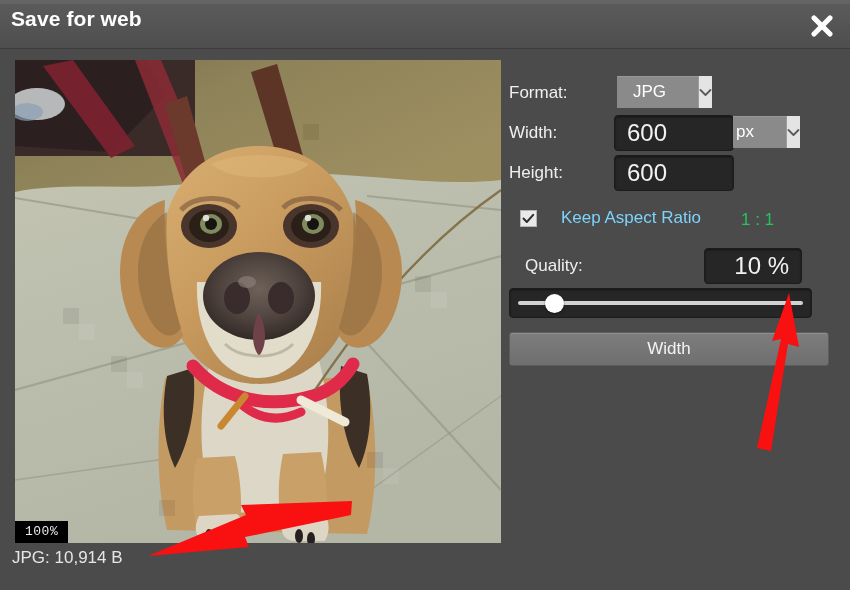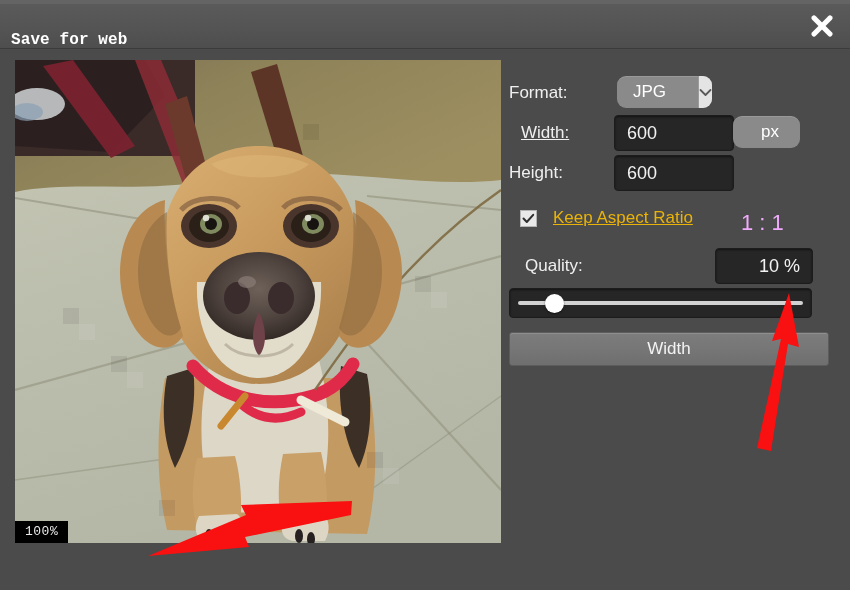--- a/index.html
+++ b/index.html
@@ -28,27 +28,26 @@
   
   .titlebar {
     position: absolute;
     left: 0; top: 4px;
     width: 850px; height: 44px;
     background: linear-gradient(to bottom, #5a5a5a 0%, #545454 55%, #4e4e4e 100%);
     border-bottom: 1px solid #3c3c3c;
   }
   .title-text {
     position: absolute;
-    left: 11px; top: 27px;
-    font-size: 16px;
+    left: 11px; top: 3px;
+    font-size: 21px;
     font-weight: bold;
     color: #ffffff;
     letter-spacing: 0.1px;
     white-space: nowrap;
-    font-family: Liberation Mono, monospace;
   }
   .close-btn {
     position: absolute;
     right: 8px; top: 3px;
     width: 40px; height: 38px;
     cursor: pointer;
   }
   .close-btn svg { display:block; }
   
   .preview-wrap {
@@ -78,30 +77,30 @@
   }
   
   .panel { position: absolute; left: 509px; top: 60px; width: 320px; }
   .field-label {
     position: absolute;
     font-size: 17px;
     color: #efefef;
     white-space: nowrap;
   }
   .lbl-format { left: 0px;  top: 23px; }
-  .lbl-width  { left: 12px;  top: 63px; text-decoration: underline; }
+  .lbl-width  { left: 0px;  top: 63px; }
   .lbl-height { left: 0px;  top: 103px; }
   .lbl-quality{ left: 0px;  top: 196px; margin-left: 16px; }
 
   
   .combo {
     position: absolute;
     height: 32px;
     background: #8a8a8a;
-    border-radius: 9px;
+    border-radius: 0;
     box-shadow: inset 0 1px 0 rgba(255,255,255,0.13);
     cursor: pointer;
     display: flex;
     align-items: center;
     overflow: hidden;
     gap: 32px;
   }
   .combo .combo-value {
     flex: 1;
     padding-left: 16px;
@@ -113,65 +112,65 @@
     width: 26px;
     height: 32px;
     background: #e4e4e4;
     display: flex;
     align-items: center;
     justify-content: center;
     border-left: 1px solid #9b9b9b;
   }
   .combo-format { left: 108px; top: 16px; width: 95px; }
   .combo-unit   { left: 224px; top: 56px; width: 67px; }
-  .combo-unit .combo-value { padding-left: 28px; }
+  .combo-unit .combo-value { padding-left: 3px; }
 
   .textfield {
     position: absolute;
     height: 34px;
     background: #262626;
     border: 1px solid #1c1c1c;
     border-radius: 4px;
     box-shadow: inset 0 1px 2px rgba(0,0,0,0.5);
     display: flex;
     align-items: center;
     cursor: text;
   }
   .textfield .tf-value {
     padding-left: 12px;
-    font-size: 18px;
+    font-size: 24px;
     color: #f2f2f2;
     white-space: nowrap;
   }
   .tf-width  { left: 105px; top: 55px;  width: 118px; }
   .tf-height { left: 105px; top: 95px;  width: 118px; }
-  .tf-quality{ left: 206px; top: 188px; width: 96px; }
+  .tf-quality{ left: 195px; top: 188px; width: 96px; }
   .tf-quality .tf-value {
     padding-left: 0;
     width: 100%;
     text-align: right;
     padding-right: 12px;
     box-sizing: border-box;
   }
 
   
   .cb-row { position: absolute; left: 11px; top: 148px; display: flex; align-items: center; cursor: pointer; }
   .cb-box {
     width: 15px; height: 15px;
     background: #e9e9e9;
     border: 1px solid #b4b4b4;
     display: flex; align-items: center; justify-content: center;
   }
   .cb-box svg { display:block; }
-  .cb-label { margin-left: 16px; font-size: 17px; color: #eab308; white-space: nowrap; text-decoration: underline; }
+  .cb-label { margin-left: 24px; font-size: 17px; color: #7dd3fc; white-space: nowrap; }
   .ratio-text {
     position: absolute;
     left: 232px; top: 150px;
-    font-size: 22px;
-    color: #f0abfc;
+    font-size: 17px;
+    color: #22c55e;
     white-space: nowrap;
   }
 
   
   .slider {
     position: absolute;
     left: 0px; top: 228px;
     width: 301px; height: 28px;
     background: #262626;
     border: 1px solid #1c1c1c;
@@ -355,20 +354,21 @@
           <rect x="64" y="264" width="16" height="16"></rect>
             <rect x="112" y="312" width="16" height="16"></rect>
           <rect x="368" y="408" width="16" height="16"></rect>
             <rect x="416" y="232" width="16" height="16"></rect>
         </g>
       </g>
     </svg>
   </div>
 
   <div class="zoom-badge">100%</div>
+  <div class="filesize">JPG: 10,914 B</div>
 
   <div class="panel">
 
     <div class="field-label lbl-format">Format:</div>
     <div class="combo combo-format">
       <div class="combo-value">JPG</div>
       <div class="combo-arrow">
         <svg width="13" height="9" viewBox="0 0 13 9">
           <path d="M1.5 2 L6.5 7 L11.5 2" stroke="#5a5a5a" stroke-width="1.8" fill="none" stroke-linecap="round" stroke-linejoin="round"></path>
         </svg>

